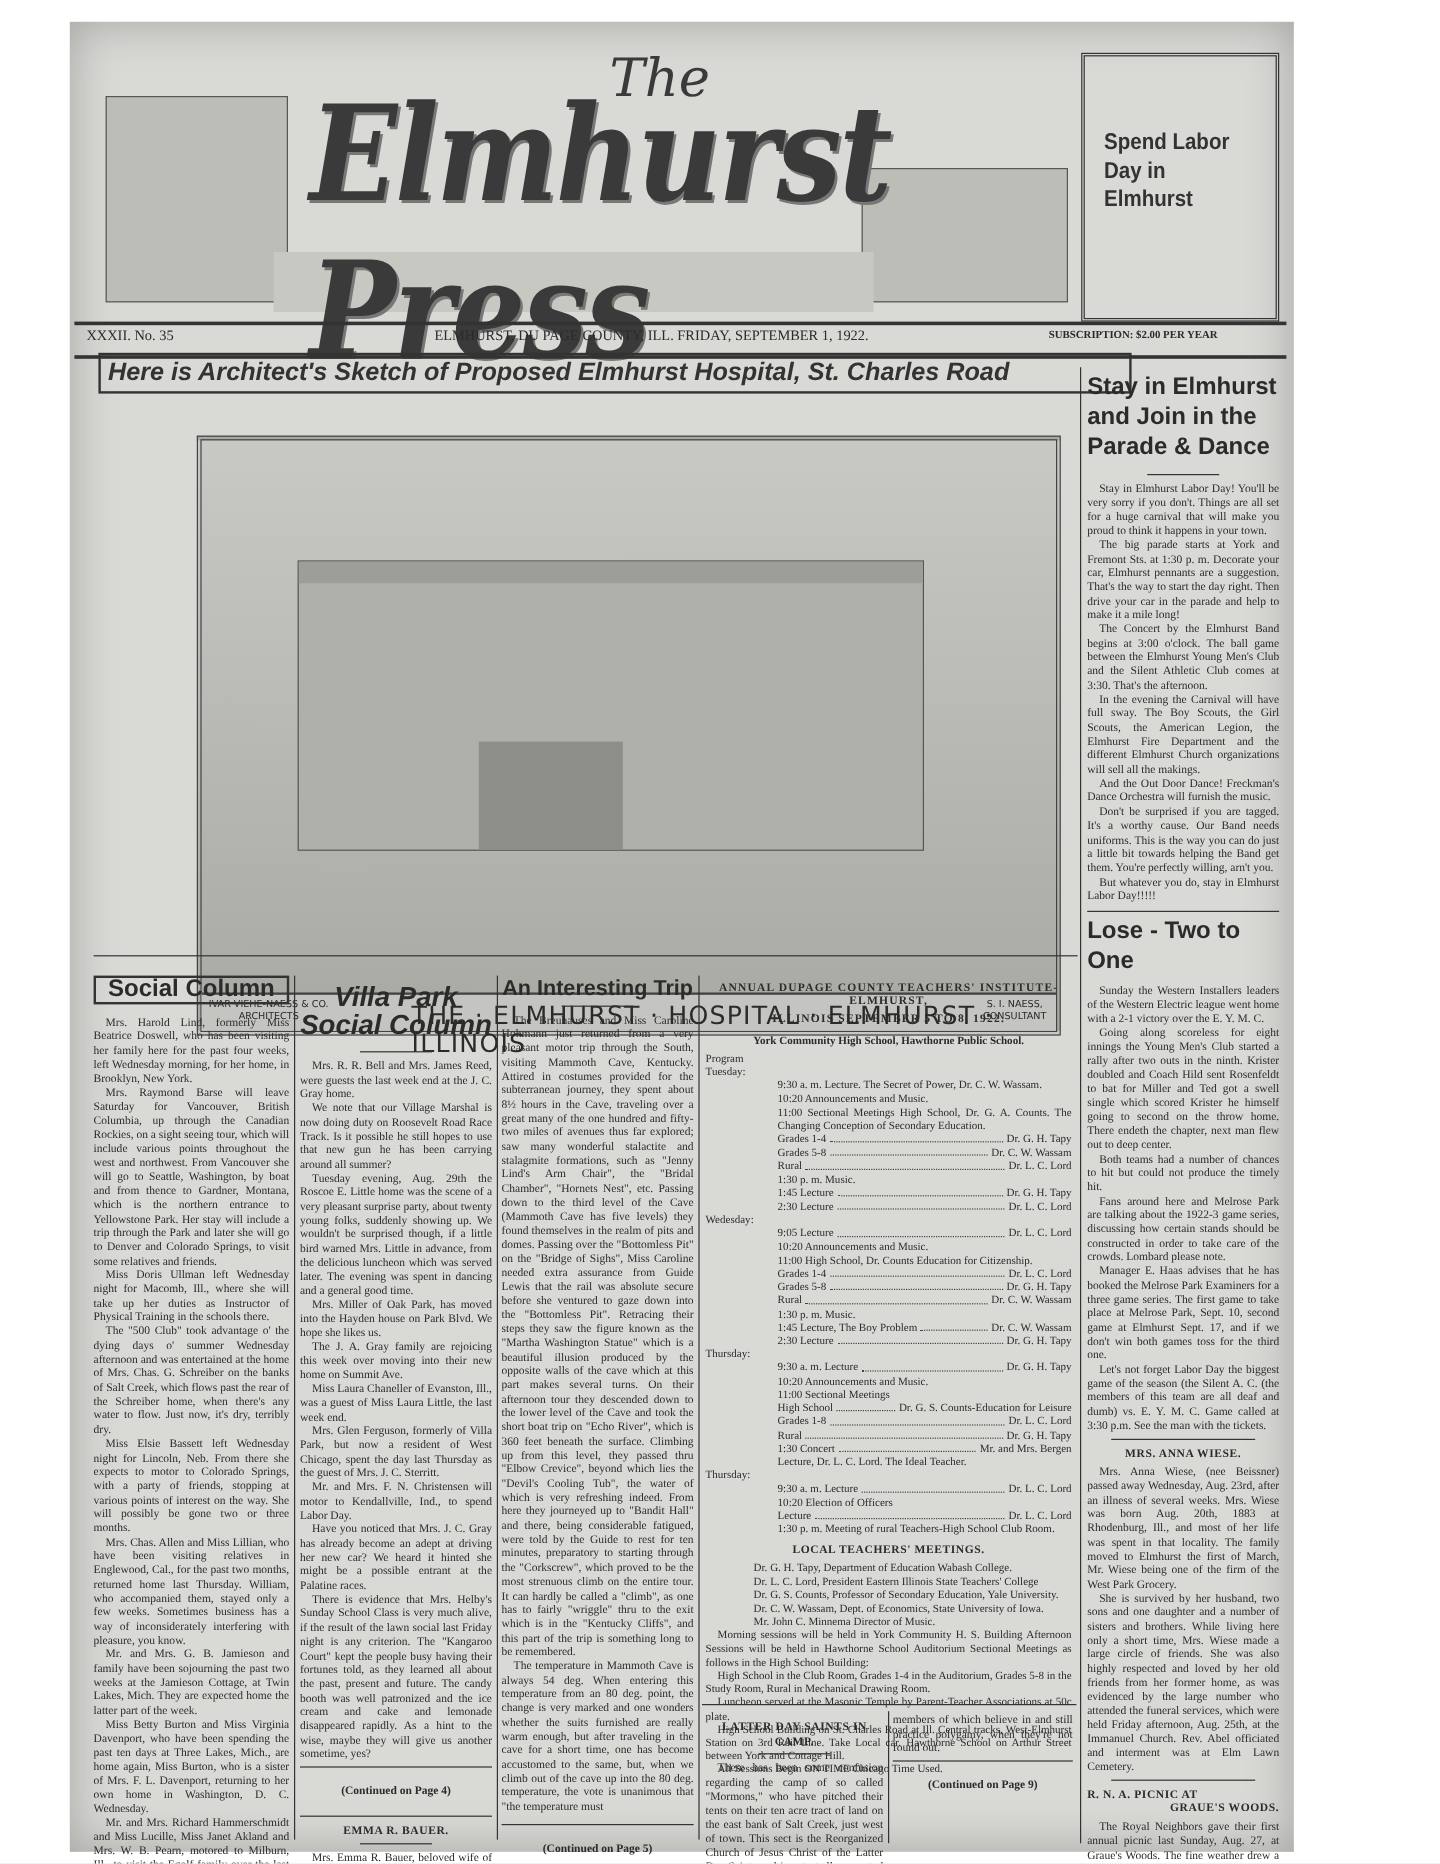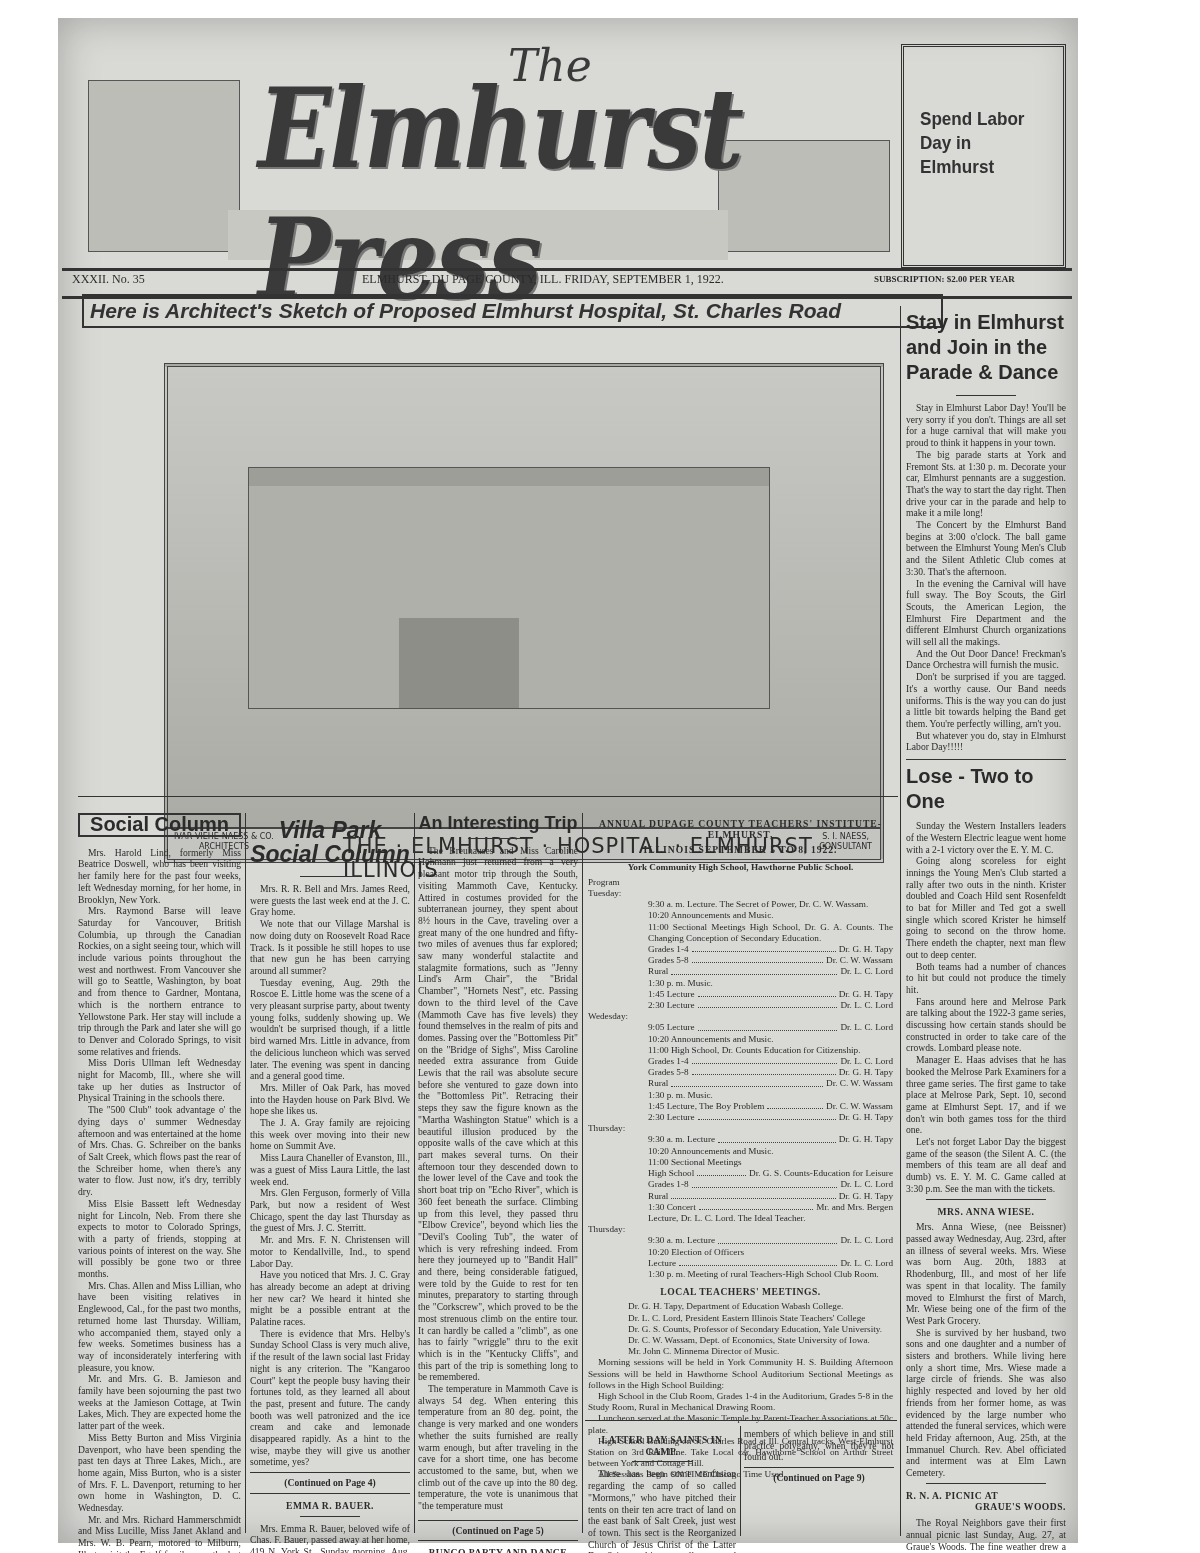--- a/index.html
+++ b/index.html
@@ -38,21 +38,21 @@
   .col p { margin:0 0 0 0; text-indent:10px; }
   .hd-box { border:2px solid #333; text-align:center; font-family:"Liberation Sans", sans-serif; font-weight:bold;
             font-size:20px; padding:4px 0; margin:0 0 10px 0; }
   .hd-italic { font-family:"Liberation Sans", sans-serif; font-style:italic; font-weight:bold; font-size:23px;
                line-height:24px; text-align:center; margin-bottom:10px; }
   .hd-plain { font-family:"Liberation Sans", sans-serif; font-weight:bold; font-size:18px; text-align:center;
               margin-bottom:8px; }
   .hd-right { font-family:"Liberation Sans", sans-serif; font-weight:bold; font-size:20px; line-height:25px;
               text-align:left; margin-bottom:10px; }
   .sub-hd { font-weight:bold; text-align:center; font-size:9.6px; margin:6px 0 4px; letter-spacing:0.5px; }
-  .cont { text-align:center; font-weight:bold; margin:4px 0; border-top:1px solid #333; border-bottom:1px solid #333; padding:4px 0; }
+  .cont { text-align:center; font-weight:bold; margin:4px 0; border-top:1px solid #333; border-bottom:1px solid #333; padding:14px 0; }
   .short-rule { width:60px; height:1px; background:#333; margin:4px auto 6px; }
   .prog-title { text-align:center; font-weight:bold; font-size:9.6px; letter-spacing:1px; margin-bottom:6px; }
   .prog-row { display:flex; white-space:nowrap; }
   .prog-row .lbl { flex:0 0 auto; }
   .prog-row .dots { flex:1 1 auto; border-bottom:1px dotted #444; margin:0 3px 3px; }
   .prog-row .who { flex:0 0 auto; }
   .indent { padding-left:60px; }
   .vrule { position:absolute; width:1px; background:#333; }
 </style>
 </head>

